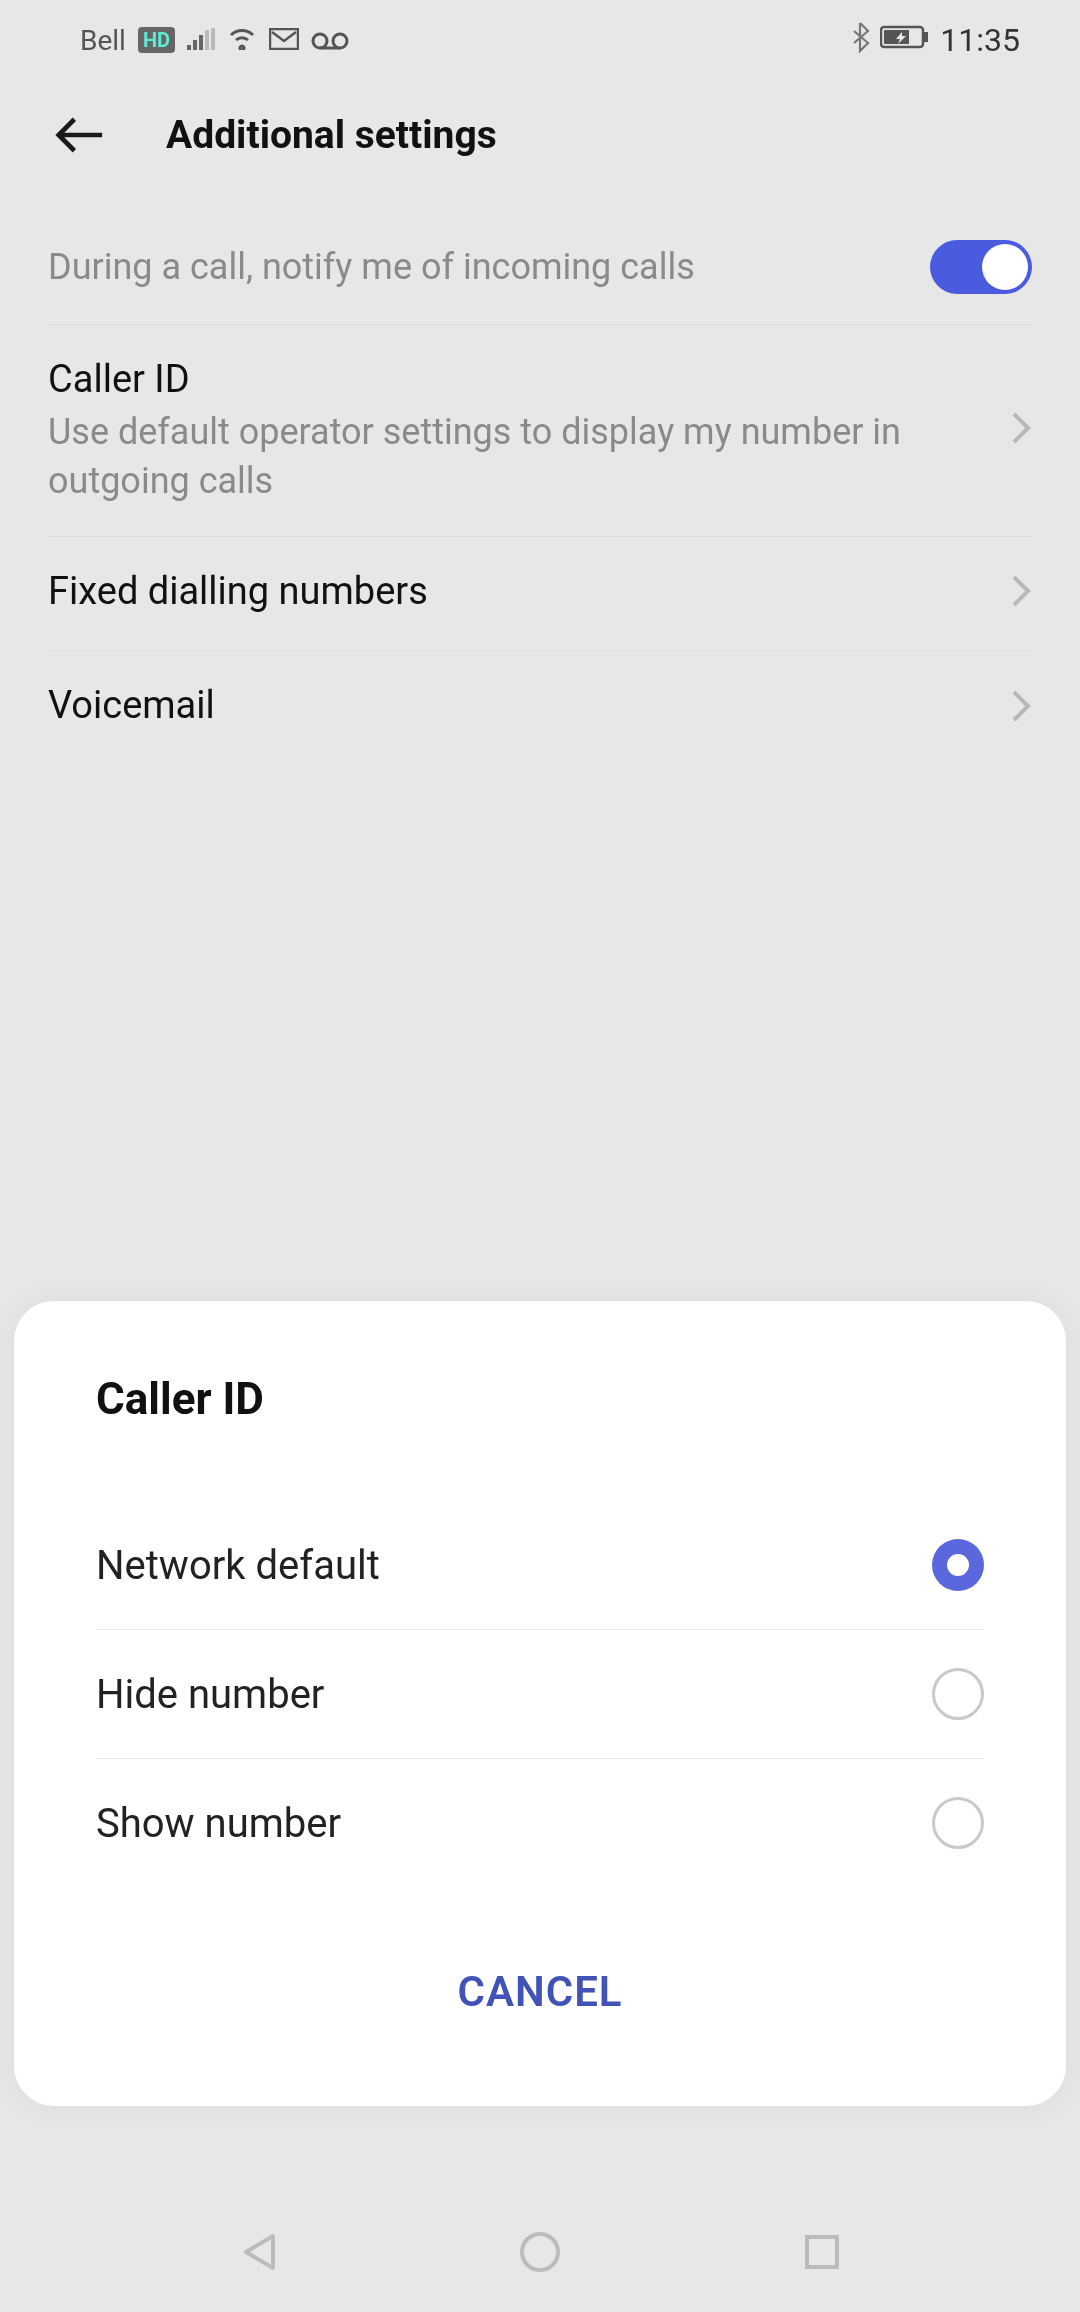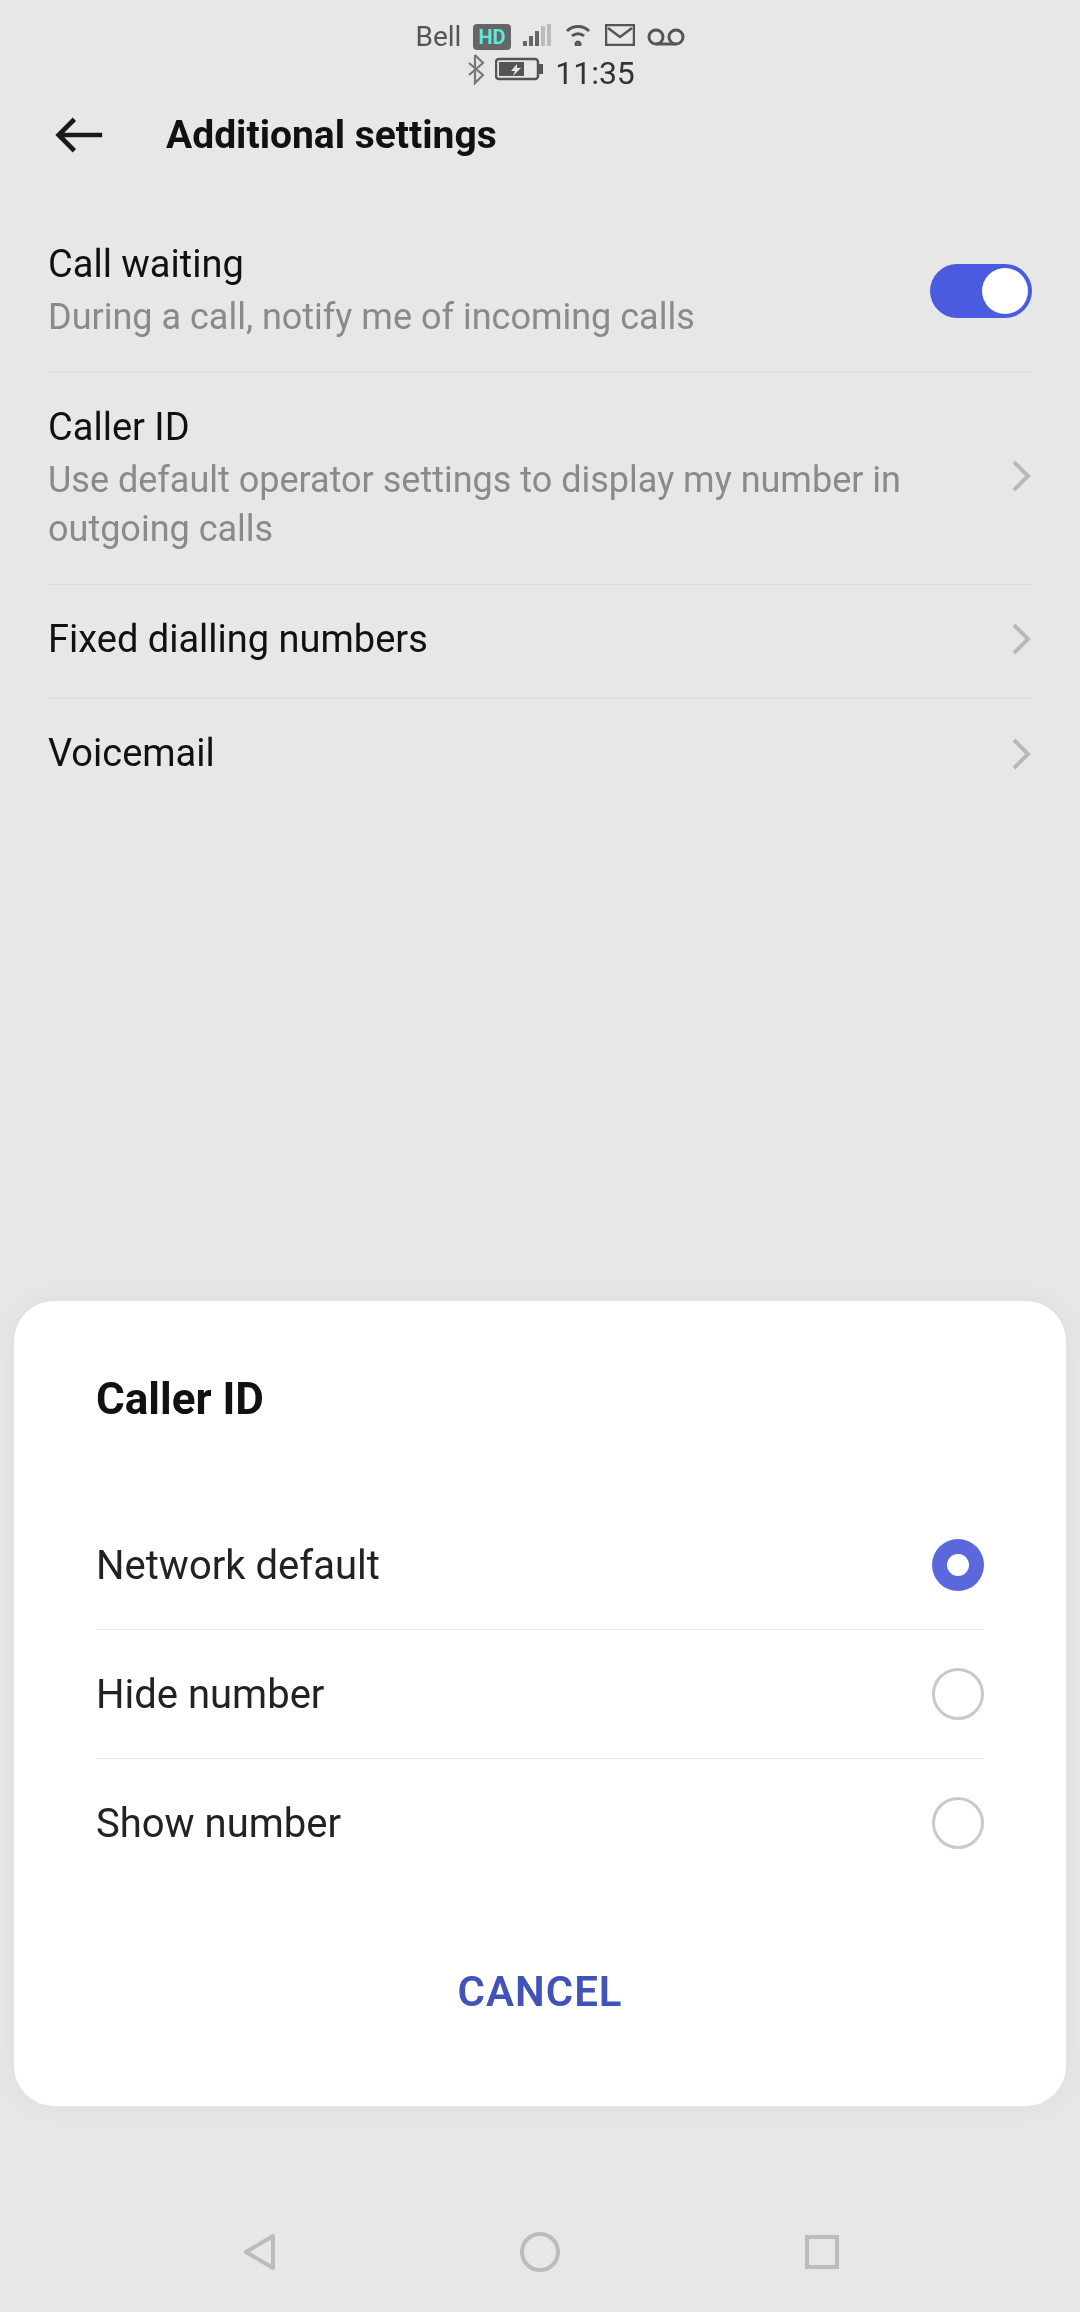--- a/index.html
+++ b/index.html
@@ -22,21 +22,20 @@
       z-index: 1;
     }
     .status-bar {
       height: 60px;
       display: flex;
       justify-content: space-between;
       align-items: center;
       padding: 20px 60px 0 80px;
       font-size: 28px;
       color: #555;
-      flex-direction: column;
     }
     .status-left {
       display: flex;
       align-items: center;
       gap: 12px;
     }
     .status-right {
       display: flex;
       align-items: center;
       gap: 10px;
@@ -283,21 +282,20 @@
         <path d="M22 4 L5 21 L22 38 M5 21 L52 21" stroke="#1a1a1a" stroke-width="5" fill="none" stroke-linecap="butt"></path>
       </svg>
     </div>
     <div class="page-title">Additional settings</div>
   </div>
 
   <div class="settings-list">
 
     <div class="setting-row">
       <div class="setting-text">
-        <div class="setting-title">Call waiting</div>
         <div class="setting-desc">During a call, notify me of incoming calls</div>
       </div>
       <div class="toggle"></div>
     </div>
 
     <div class="setting-row">
       <div class="setting-text">
         <div class="setting-title">Caller ID</div>
         <div class="setting-desc">Use default operator settings to display my number in outgoing calls</div>
       </div>

